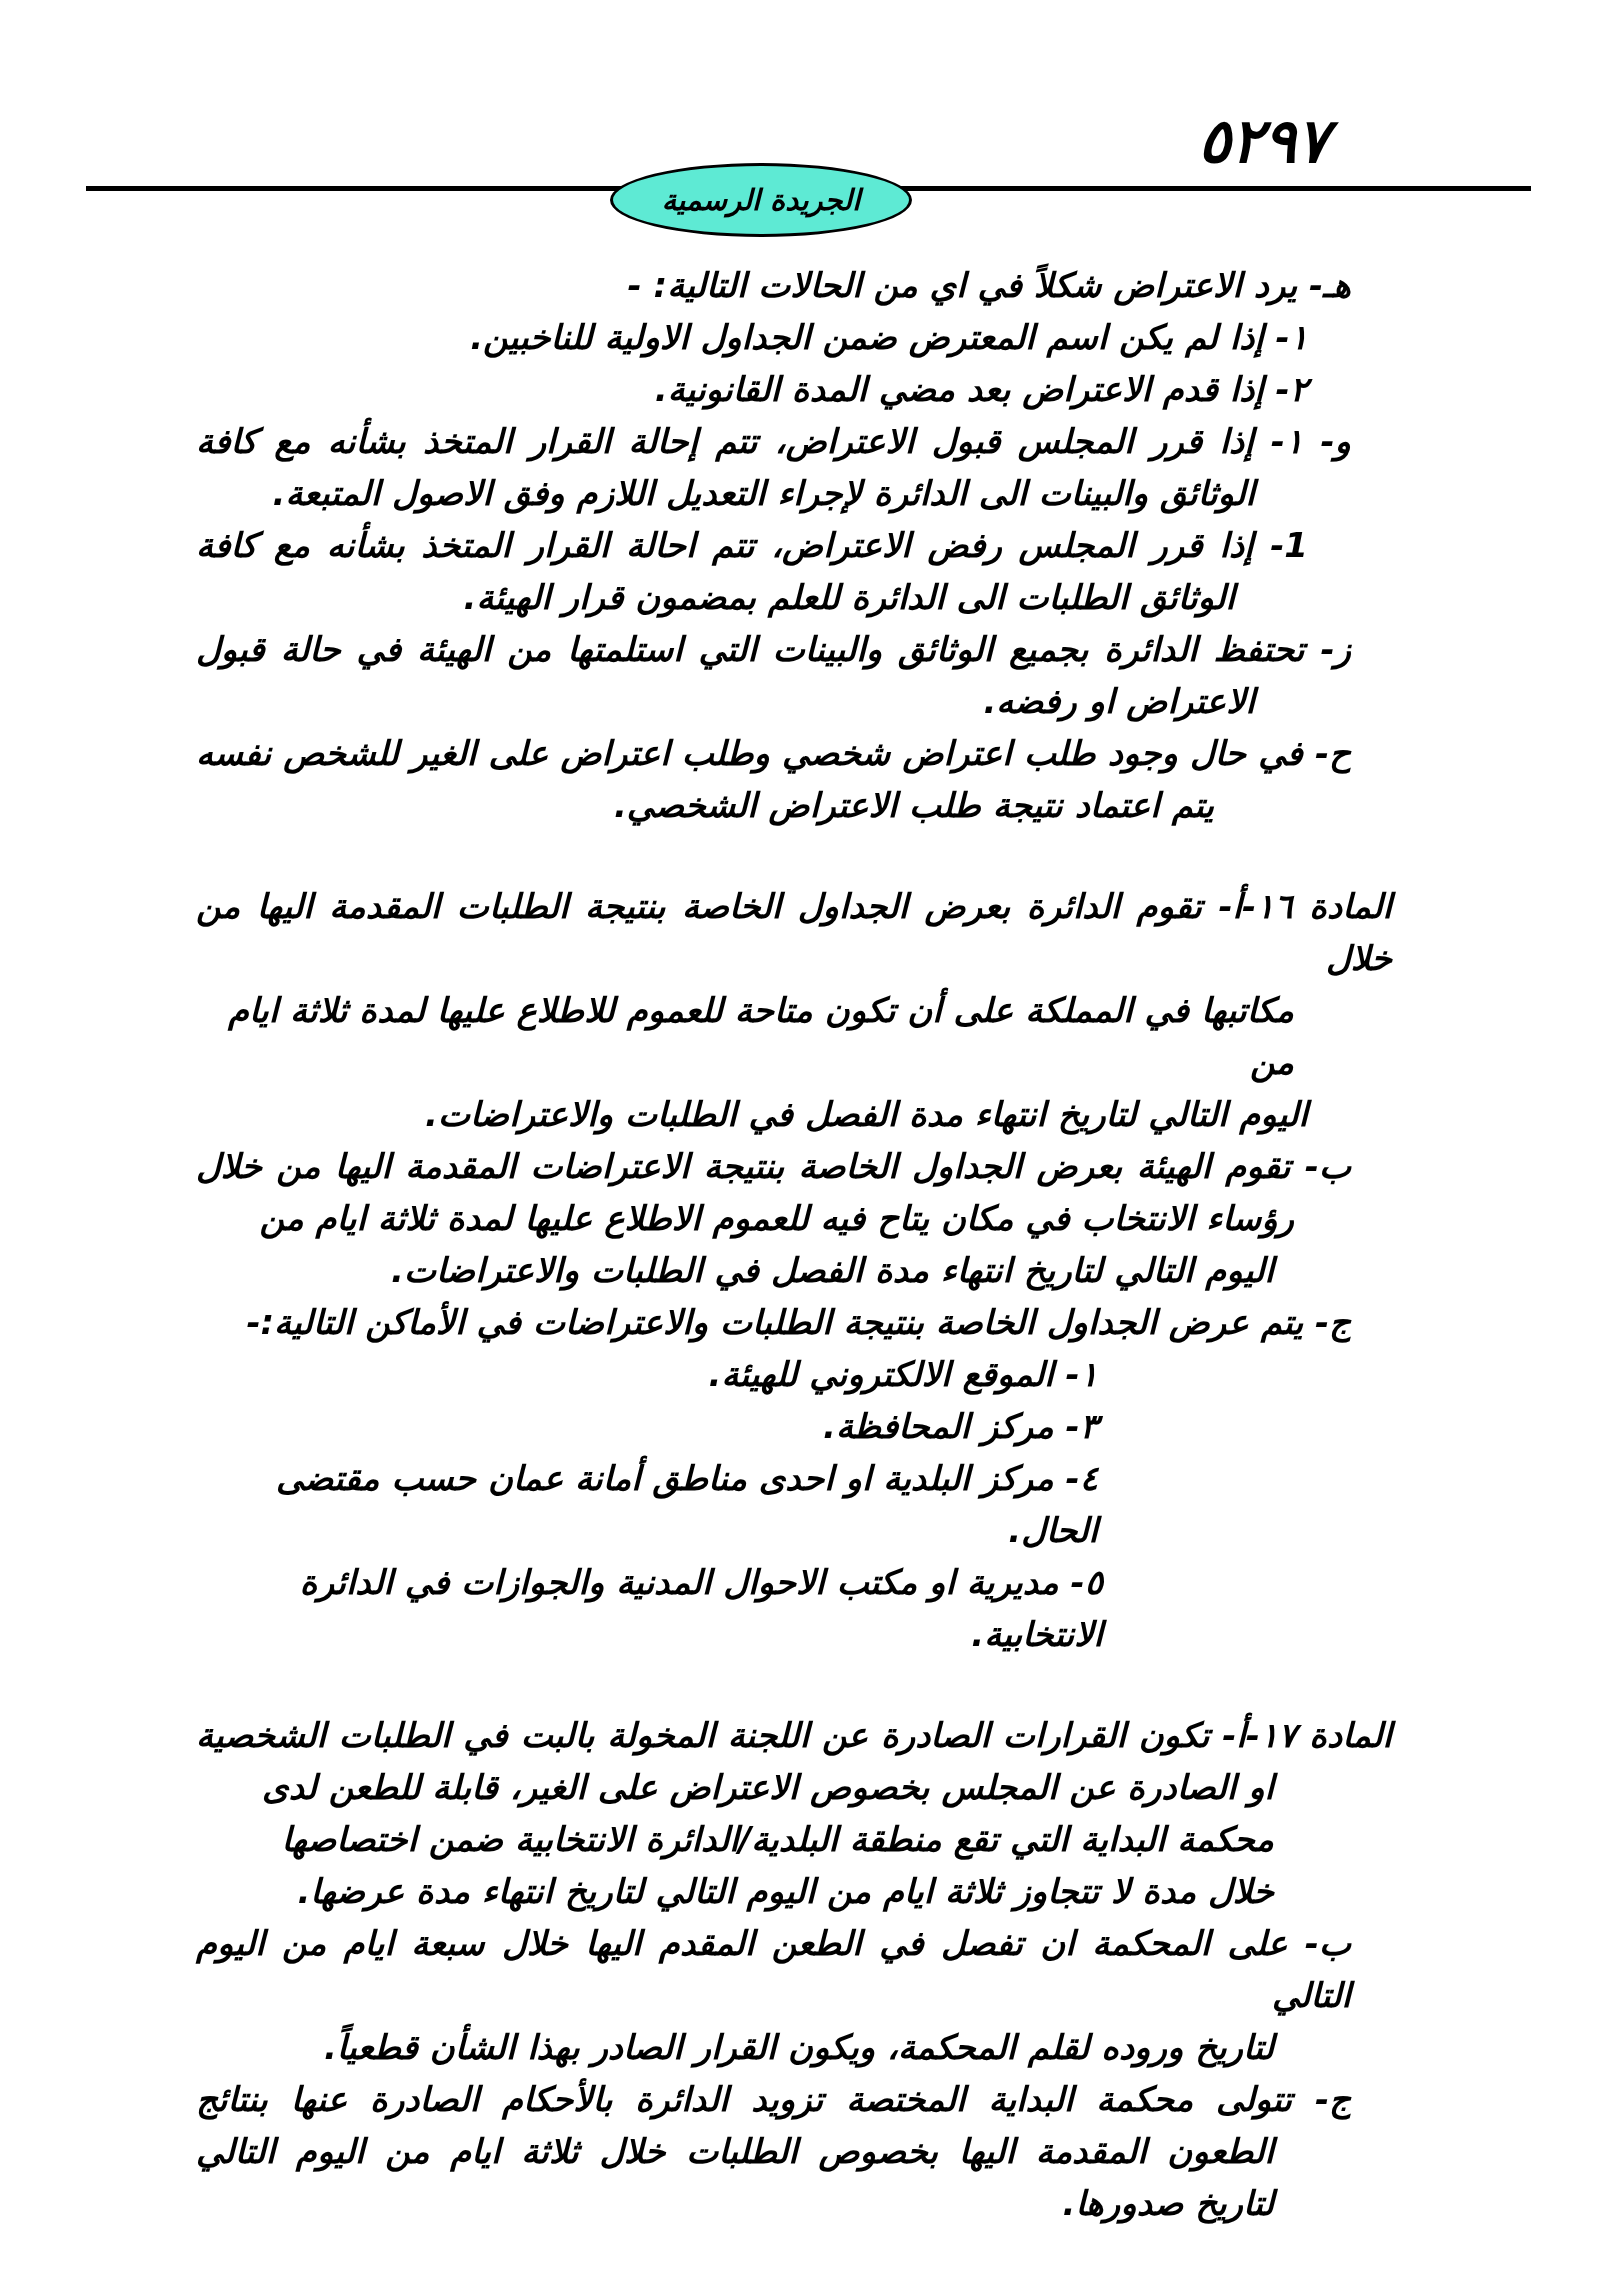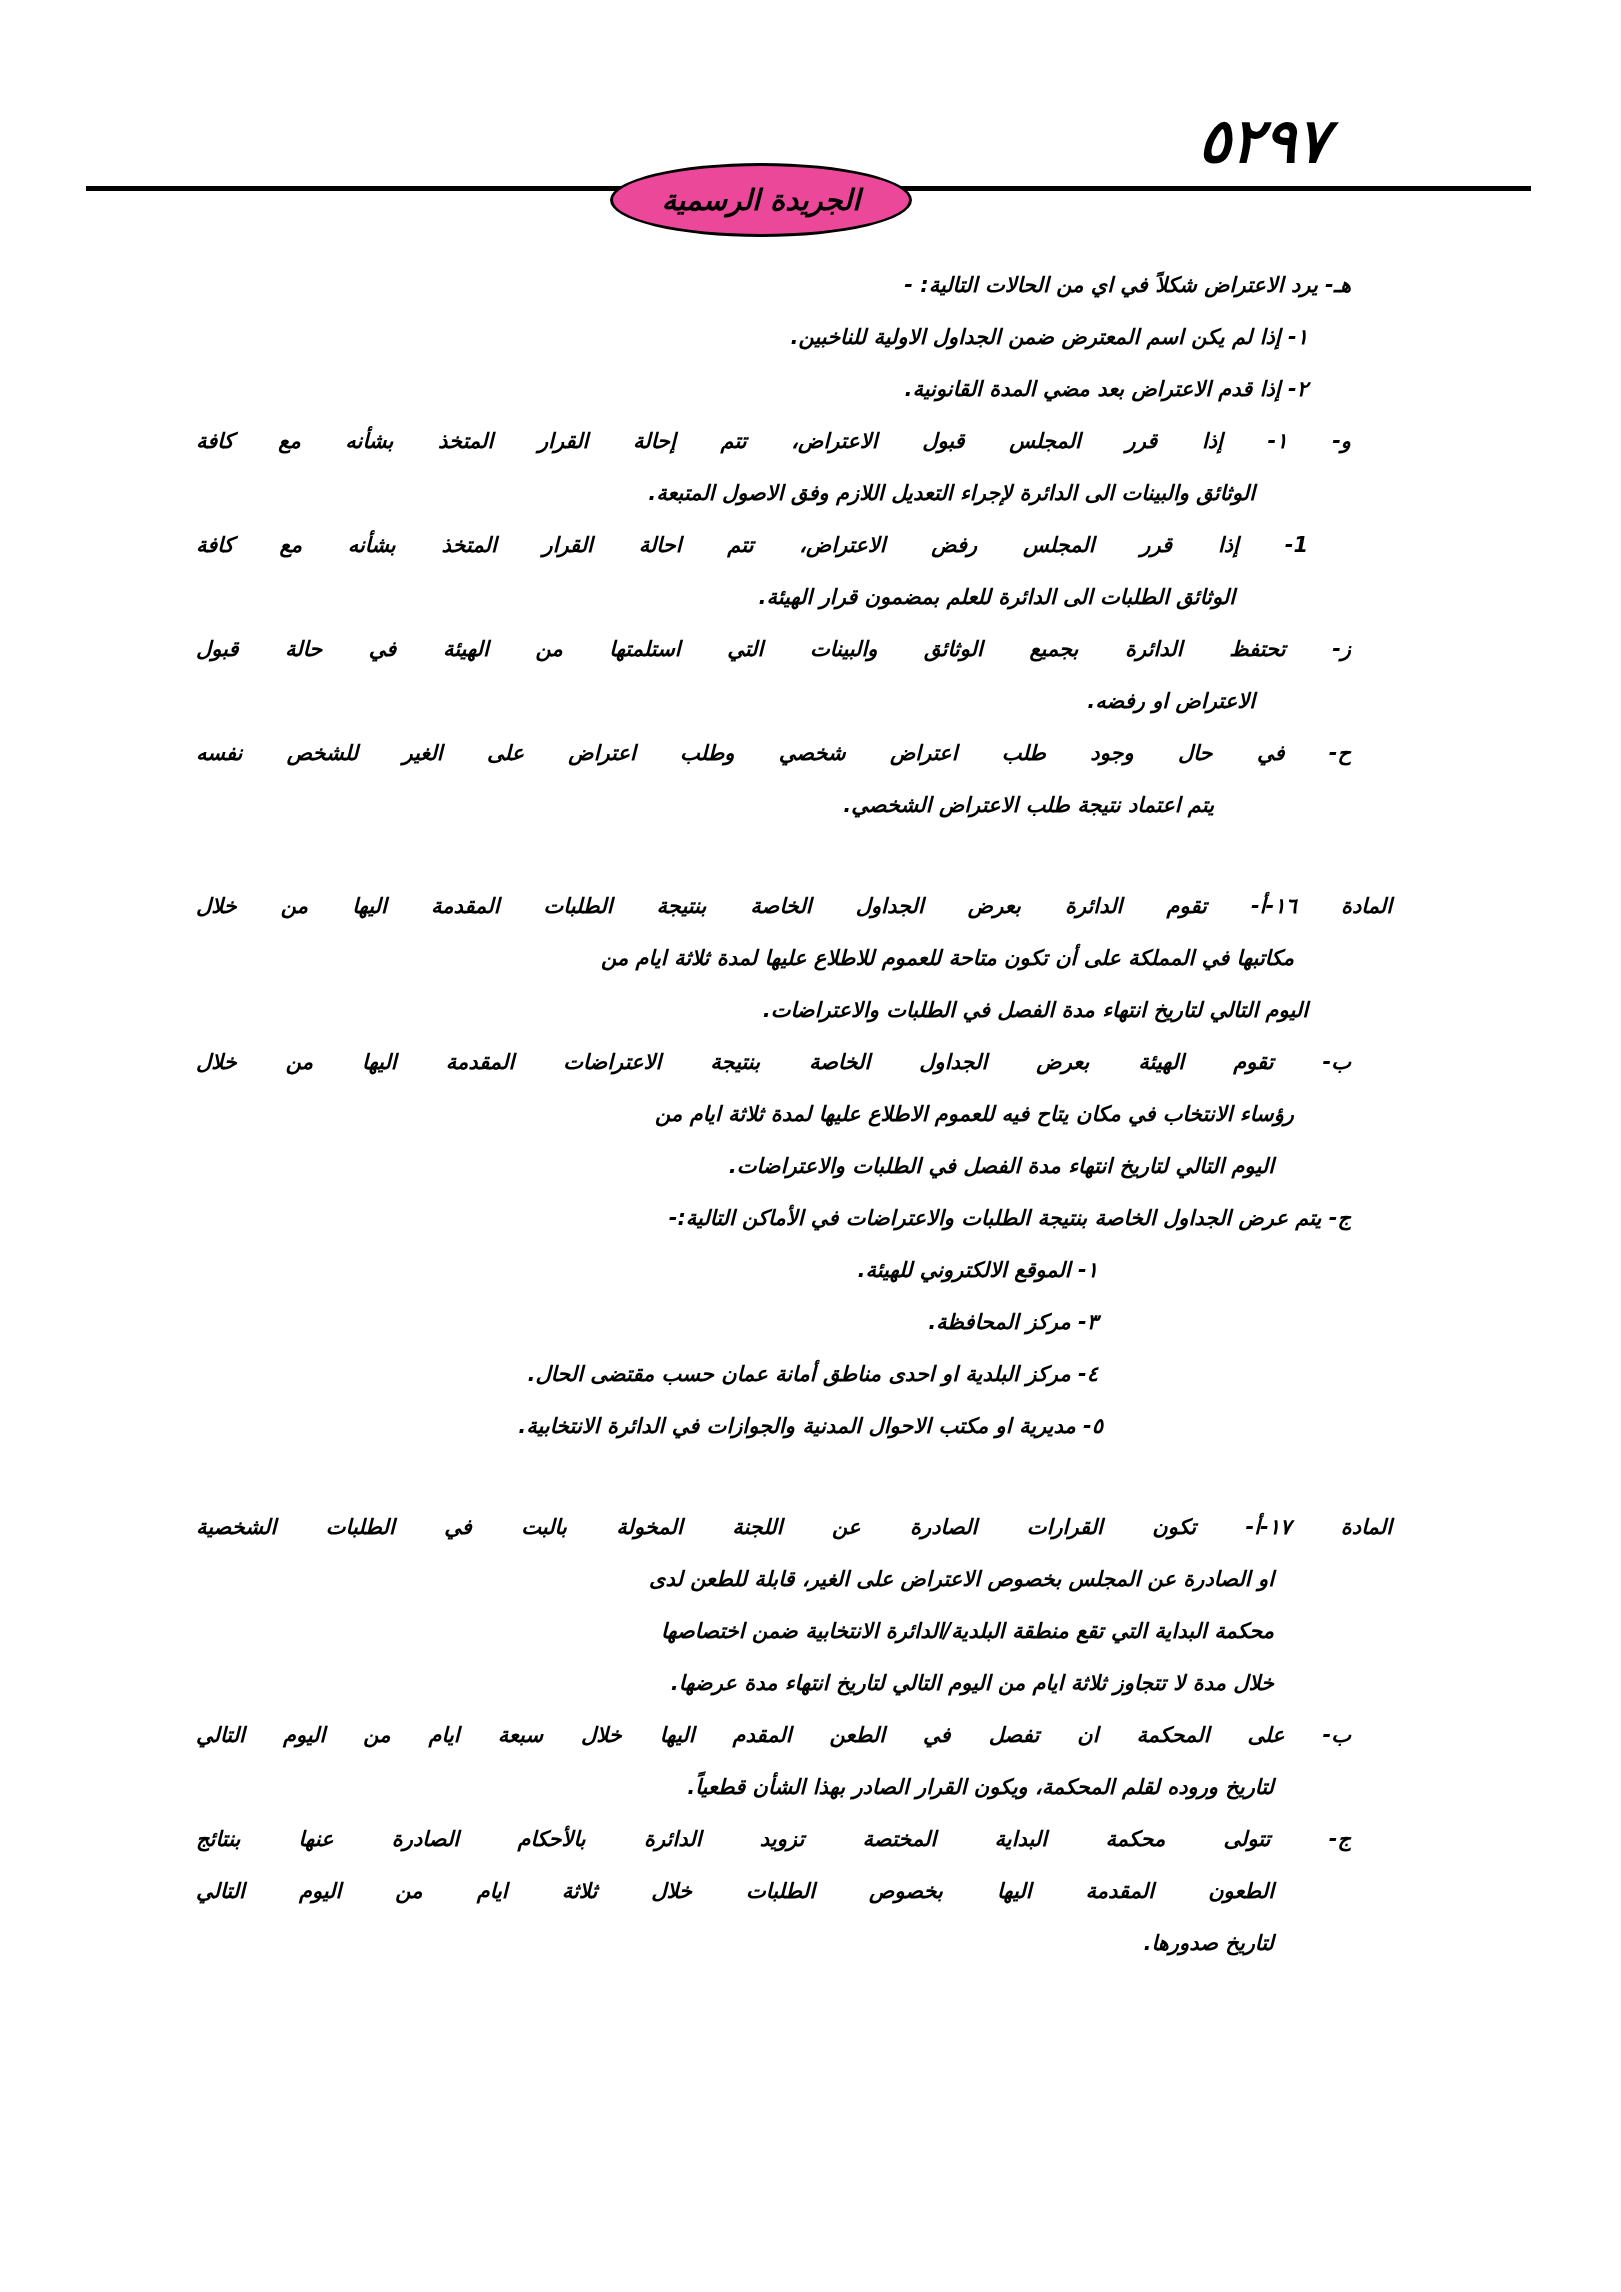--- a/index.html
+++ b/index.html
@@ -36,38 +36,38 @@
     width: 1445px;
     height: 4.9px;
     background: #000000;
   }
   .oval {
     position: absolute;
     top: 163px;
     left: 610px;
     width: 302px;
     height: 74px;
-    background: #ec4899;
+    background: #5eead4;
     border: 3.9px solid #000000;
     border-radius: 50%;
     display: flex;
     align-items: center;
     justify-content: center;
     box-sizing: border-box;
   }
   .oval-title { font-size: 29px; }
   .body-text {
     position: absolute;
     top: 259px;
     right: 229px;
     left: 196px;
   }
   .section + .section { margin-top: 49px; }
   .line {
-    font-size: 21px;
+    font-size: 34px;
     line-height: 52px;
     text-align: right;
     white-space: normal;
   }
   .line.j {
     text-align: justify;
     text-align-last: justify;
   }
 </style>
 </head>

